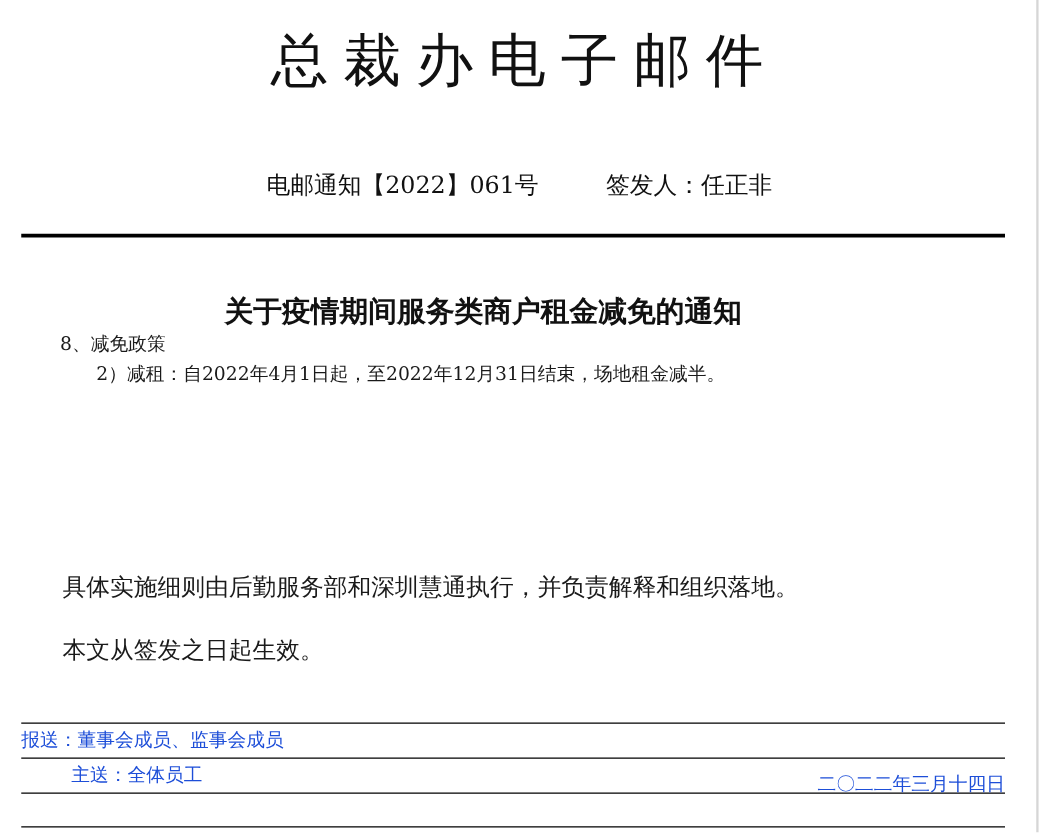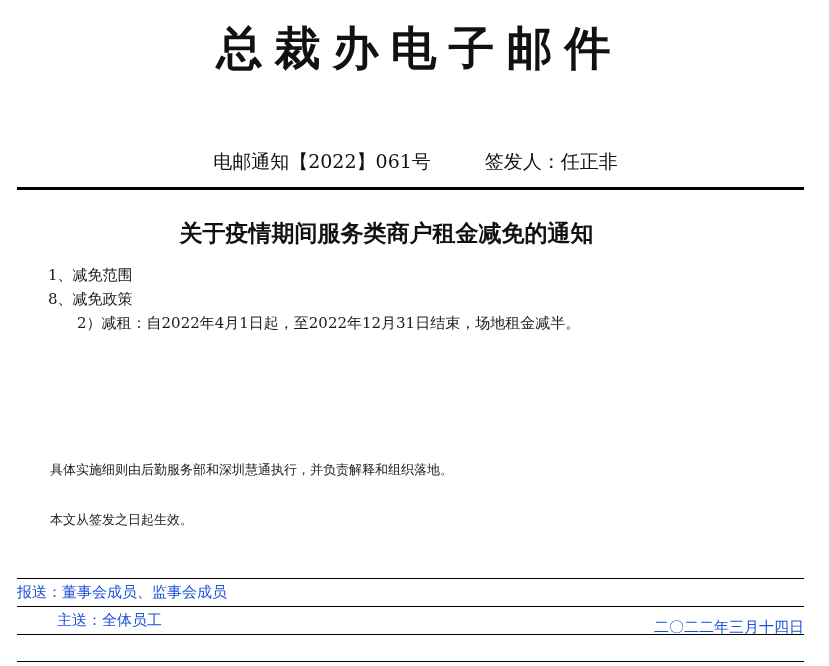--- a/index.html
+++ b/index.html
@@ -7,45 +7,45 @@
     width: 831px; height: 666px; overflow: hidden; position: relative;
     background: #ffffff; color: #1a1a1a;
     font-family: "DejaVu Serif", "Liberation Serif", serif;
   }
   .right-edge {
     position: absolute; left: 829px; top: 0; width: 2px; height: 666px;
     background: #d6d6d6;
   }
   .masthead {
     position: absolute; left: 0; top: 18px; width: 831px; text-align: center;
-    font-size: 46px; font-weight: bold; letter-spacing: 12px; line-height: 60px;
+    font-size: 46px; font-weight: normal; letter-spacing: 12px; line-height: 60px;
     color: #111; padding-left: 8px; box-sizing: border-box;
   }
   .issue-line {
-    position: absolute; left: 0; top: 147px; width: 831px; text-align: center;
+    position: absolute; left: 0; top: 134px; width: 831px; text-align: center;
     font-size: 19px; line-height: 28px; color: #111;
   }
   .issue-line .gap { display: inline-block; width: 54px; }
   .thick-rule {
     position: absolute; left: 17px; top: 187px; width: 787px; height: 3px; background: #000;
   }
   .doc-title {
-    position: absolute; left: 0; top: 216px; width: 773px; text-align: center;
+    position: absolute; left: 0; top: 233px; width: 773px; text-align: center;
     font-size: 23px; font-weight: bold; line-height: 34px; color: #111;
   }
   .body-text {
     position: absolute; left: 17px; top: 263px; width: 790px;
     font-size: 15px; line-height: 24px; color: #1a1a1a;
   }
   .body-text p { margin: 0; white-space: nowrap; }
   .para-lead { text-indent: 33px; white-space: normal !important; width: 790px; }
   .lvl1 { padding-left: 31px; }
   .lvl2 { padding-left: 55px; }
   .lvl3 { padding-left: 60px; }
-  .closing { position: absolute; left: 50px; font-size: 13px; line-height: 24px; margin: 0; color: #1a1a1a; }
+  .closing { position: absolute; left: 50px; font-size: 19px; line-height: 24px; margin: 0; color: #1a1a1a; }
   .hr { position: absolute; left: 17px; width: 787px; height: 1px; background: #000; }
   .footer-row {
     position: absolute; left: 17px; width: 787px; font-size: 15px; line-height: 27px; color: #1d4ed8;
   }
   .footer-date { text-align: right; }
 </style>
 </head>
 <body>
 
 <div class="right-edge"></div>
@@ -54,21 +54,20 @@
 
 <div class="issue-line">
   <span>电邮通知【2022】061号</span><span class="gap"></span><span>签发人：</span><span>任正非</span>
 </div>
 
 <div class="thick-rule"></div>
 
 <div class="doc-title">关于疫情期间服务类商户租金减免的通知</div>
 
 <div class="body-text">
-  <p class="lvl1">1、减免范围</p>
   <p class="lvl1">8、减免政策</p>
   <p class="lvl3">2）减租：自2022年4月1日起，至2022年12月31日结束，场地租金减半。</p>
 </div>
 
 <p class="closing" style="top:458px;">具体实施细则由后勤服务部和深圳慧通执行，并负责解释和组织落地。</p>
 <p class="closing" style="top:508px;">本文从签发之日起生效。</p>
 
 <div class="hr" style="top:578px;"></div>
 <div class="footer-row" style="top:579px;">报送：董事会成员、监事会成员</div>
 <div class="hr" style="top:606px;"></div>

